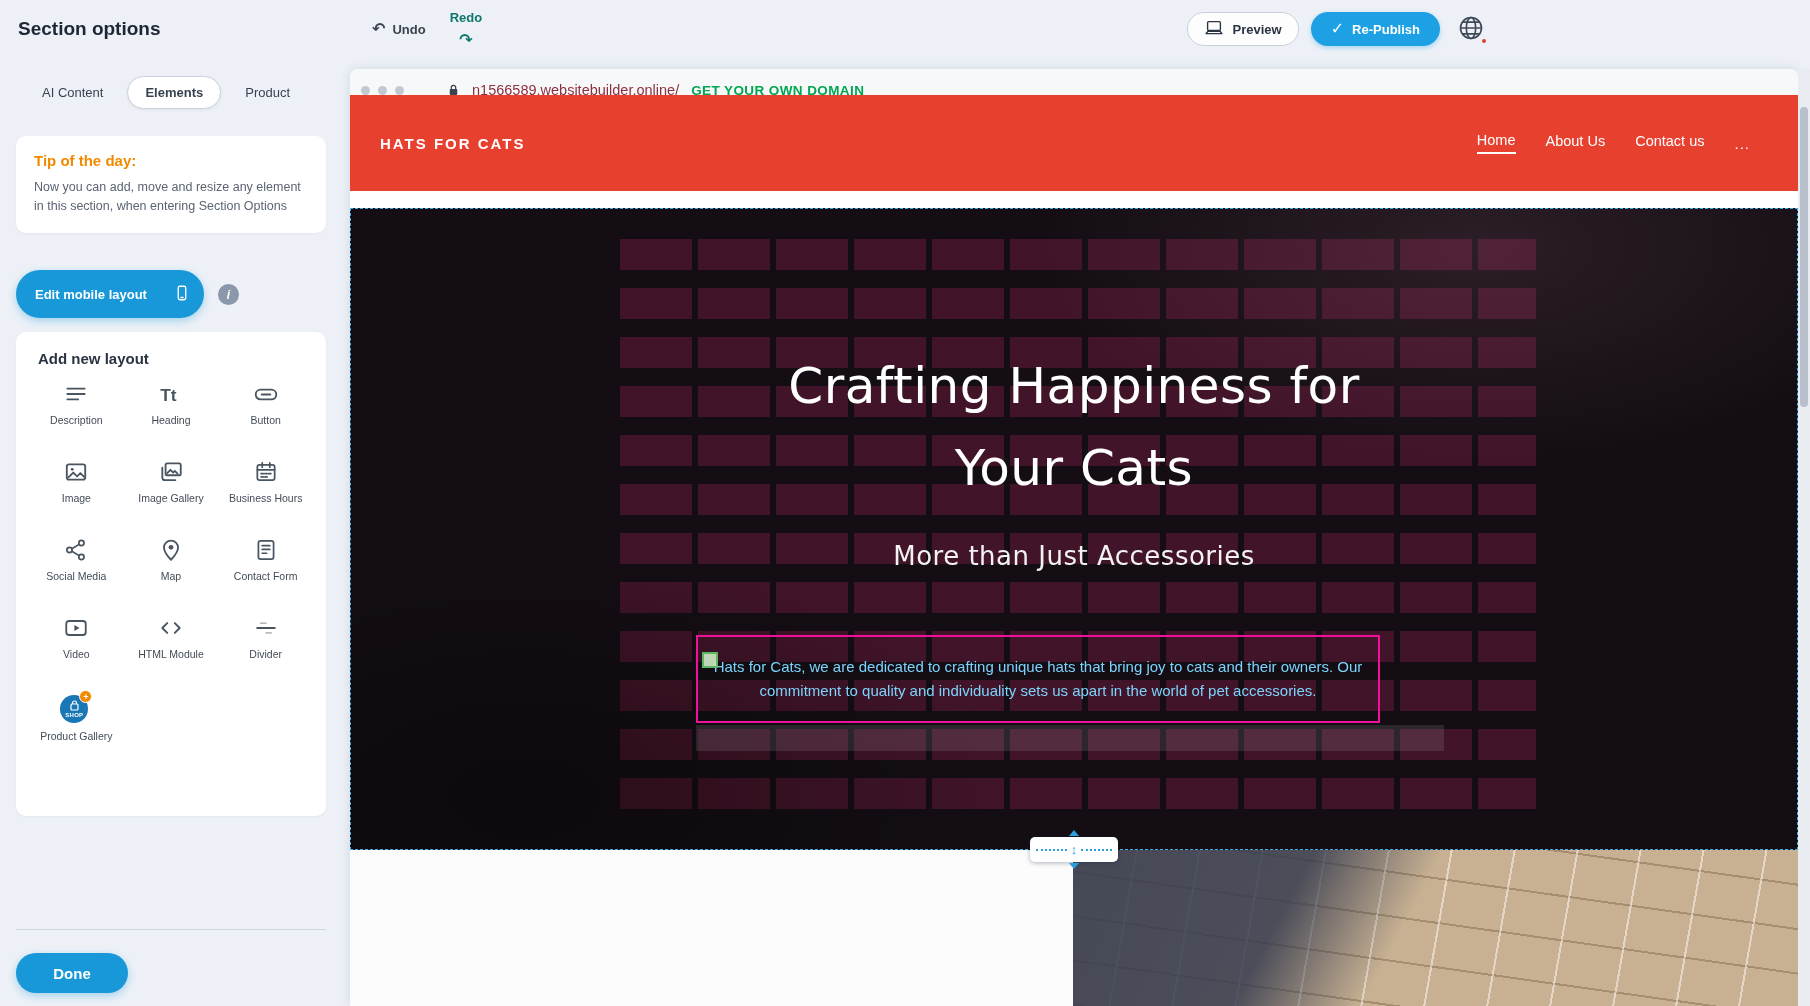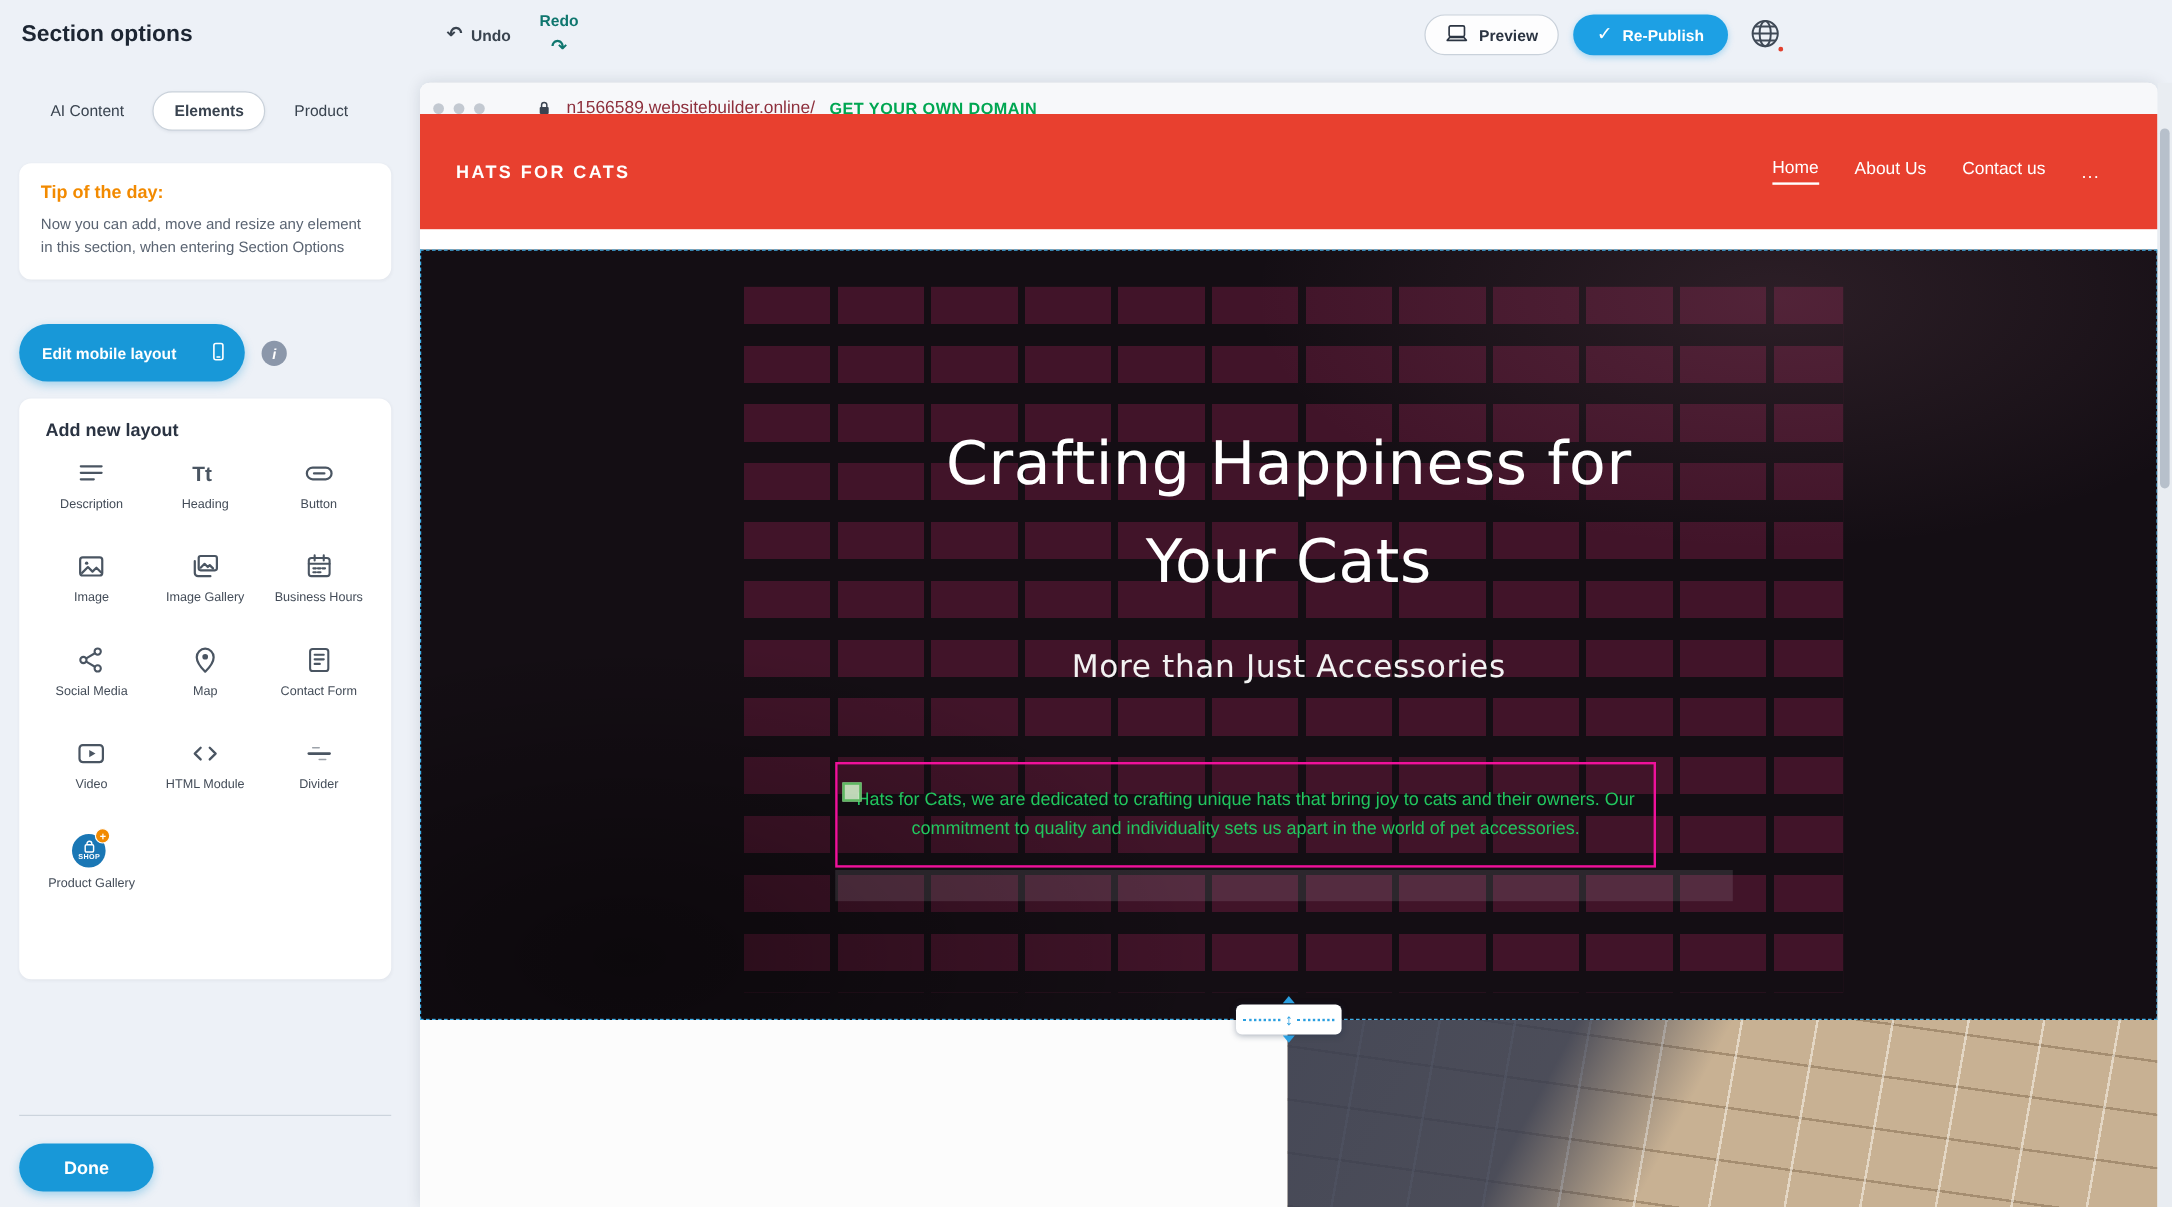--- a/index.html
+++ b/index.html
@@ -99,21 +99,21 @@
                background:
                  radial-gradient(620px 300px at 78% 6%, rgba(170,115,135,.16), transparent 70%),
                  radial-gradient(700px 380px at 12% 92%, rgba(0,0,0,.4), transparent 70%); }
   .hero-title { position:absolute; left:0; top:136px; width:100%; text-align:center;
                 font-family:"DejaVu Sans",sans-serif; font-size:50px; font-weight:500; color:#fff;
                 line-height:82px; letter-spacing:.5px; }
   .hero-sub { position:absolute; left:0; top:332px; width:100%; text-align:center;
               font-family:"DejaVu Sans",sans-serif; font-size:26px; color:#f2f2f2; letter-spacing:.5px; }
   .pink-box { position:absolute; left:345px; top:426px; width:684px; height:88px;
               border:2px solid #f0119b; display:flex; align-items:center; justify-content:center; }
-  .pink-box p { font-size:15px; line-height:1.6; color:#22c55e; text-align:center; padding:0 6px; }
+  .pink-box p { font-size:15px; line-height:1.6; color:#7dd3fc; text-align:center; padding:0 6px; }
   .green-handle { position:absolute; left:4px; top:15px; width:16px; height:16px;
                   background:rgba(205,232,198,.92); border:2px solid #5db761; }
   .drag-ghost { position:absolute; left:345px; top:516px; width:748px; height:26px;
                 background:rgba(225,225,232,.12); }
   .section-handle { position:absolute; left:50%; bottom:-13px; transform:translateX(-50%);
                     width:88px; height:25px; background:#fff; border-radius:5px;
                     box-shadow:0 1px 5px rgba(20,40,70,.35); display:flex; align-items:center; padding:0 6px; z-index:5; }
   .dotline { flex:1; border-top:2px dotted #2a9fe0; }
   .ns-arrow { color:#2a9fe0; font-size:13px; font-weight:700; padding:0 4px; line-height:1; }
   .section-handle::before { content:""; position:absolute; left:50%; top:-7px; transform:translateX(-50%);

